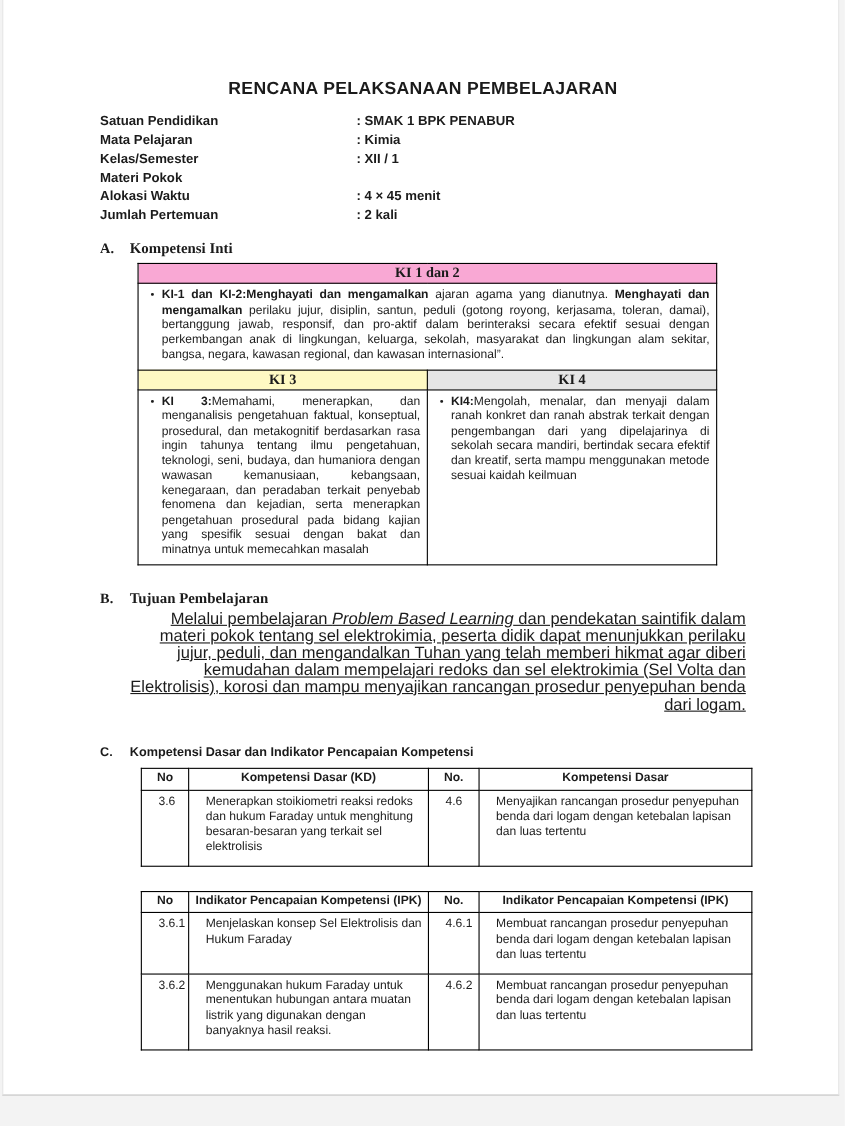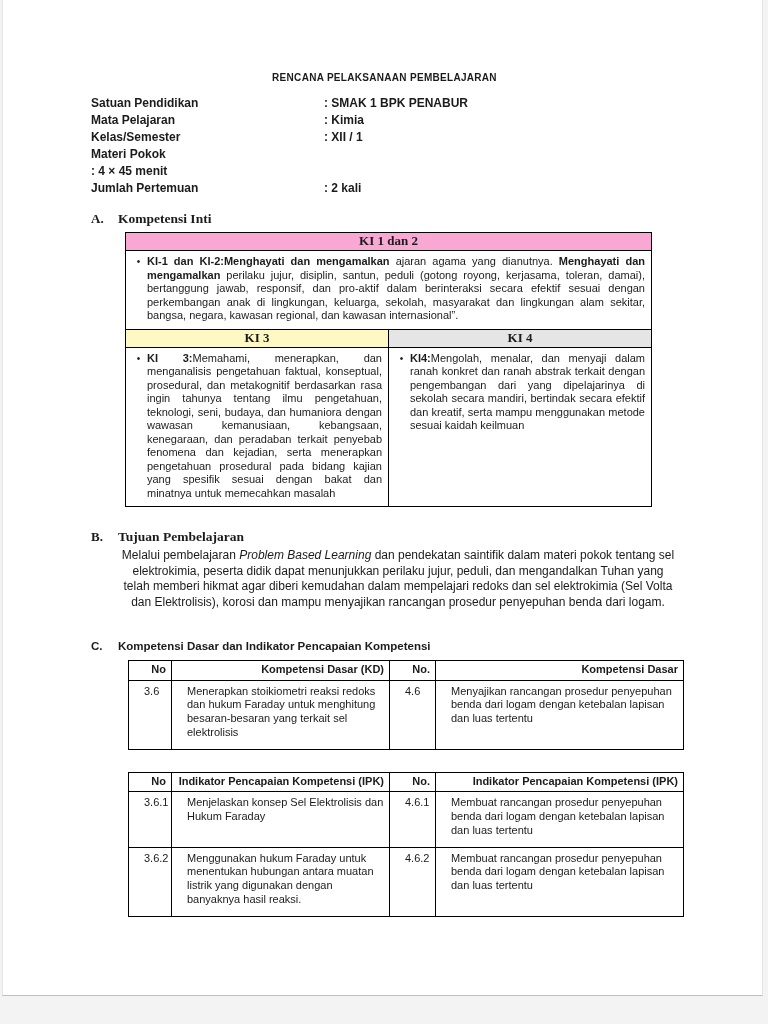--- a/index.html
+++ b/index.html
@@ -18,21 +18,21 @@
     border-right:1px solid #e4e4e4;
     border-bottom:1px solid #bfbfbf;
     box-sizing:border-box;
     overflow:hidden;
   }
   .content{padding:72px 84px 0 88px;}
 
   .doc-title{
     text-align:center;
     font-weight:bold;
-    font-size:10px;
+    font-size:16px;
     letter-spacing:0.3px;
   }
 
   .info{margin-top:12px;font-weight:bold;font-size:12px;}
   .info-row{display:flex;line-height:17px;}
   .info-label{width:233px;flex:0 0 233px;}
   .info-value{flex:1;}
 
   .sec-head{display:flex;align-items:baseline;}
   .sec-head.a{margin-top:14px;}
@@ -63,29 +63,30 @@
   }
   .body-cell{padding:4px 6px 6px 4px;}
   .bullet-row{display:flex;}
   .bullet{width:17px;flex:0 0 17px;text-align:center;font-size:10px;line-height:13.5px;}
   .runs{flex:1;font-size:11px;line-height:13.5px;text-align:justify;}
   .b{font-weight:bold;}
   .i{font-style:italic;}
 
   .para{
     margin:3px 0 0 27px;
-    font-size:12px;line-height:15.5px;
-    text-align:center;
+    font-size:15px;line-height:15.5px;
+    text-align:right;
+    text-decoration:underline;
   }
 
   .kd-table{margin:8px 0 0 37px;width:556px;font-size:11px;}
   .kd-table.second{margin-top:22px;}
   .kd-table th,.kd-table td{border:1px solid #000;vertical-align:top;}
   .kd-table th{
-    text-align:right;font-weight:bold;
+    text-align:center;font-weight:bold;
     padding:2px 5px 3px 5px;line-height:13.5px;
   }
   .kd-table td{padding:4px 5px 9px 15px;line-height:13.8px;}
   .col-no{width:43px;}
   .col-kd1{width:218px;}
   .col-no2{width:46px;}
 </style>
 </head>
 <body>
 
@@ -104,20 +105,21 @@
         <span class="info-value">: Kimia</span>
       </div>
       <div class="info-row">
         <span class="info-label">Kelas/Semester</span>
         <span class="info-value">: XII / 1</span>
       </div>
       <div class="info-row">
         <span class="info-label">Materi Pokok</span>
       </div>
       <div class="info-row">
+        <span class="info-label">Alokasi Waktu</span>
         <span class="info-value">: 4 × 45 menit</span>
       </div>
       <div class="info-row">
         <span class="info-label">Jumlah Pertemuan</span>
         <span class="info-value">: 2 kali</span>
       </div>
     </div>
 
     <div class="sec-head a">
       <span class="sec-letter">A.</span>

